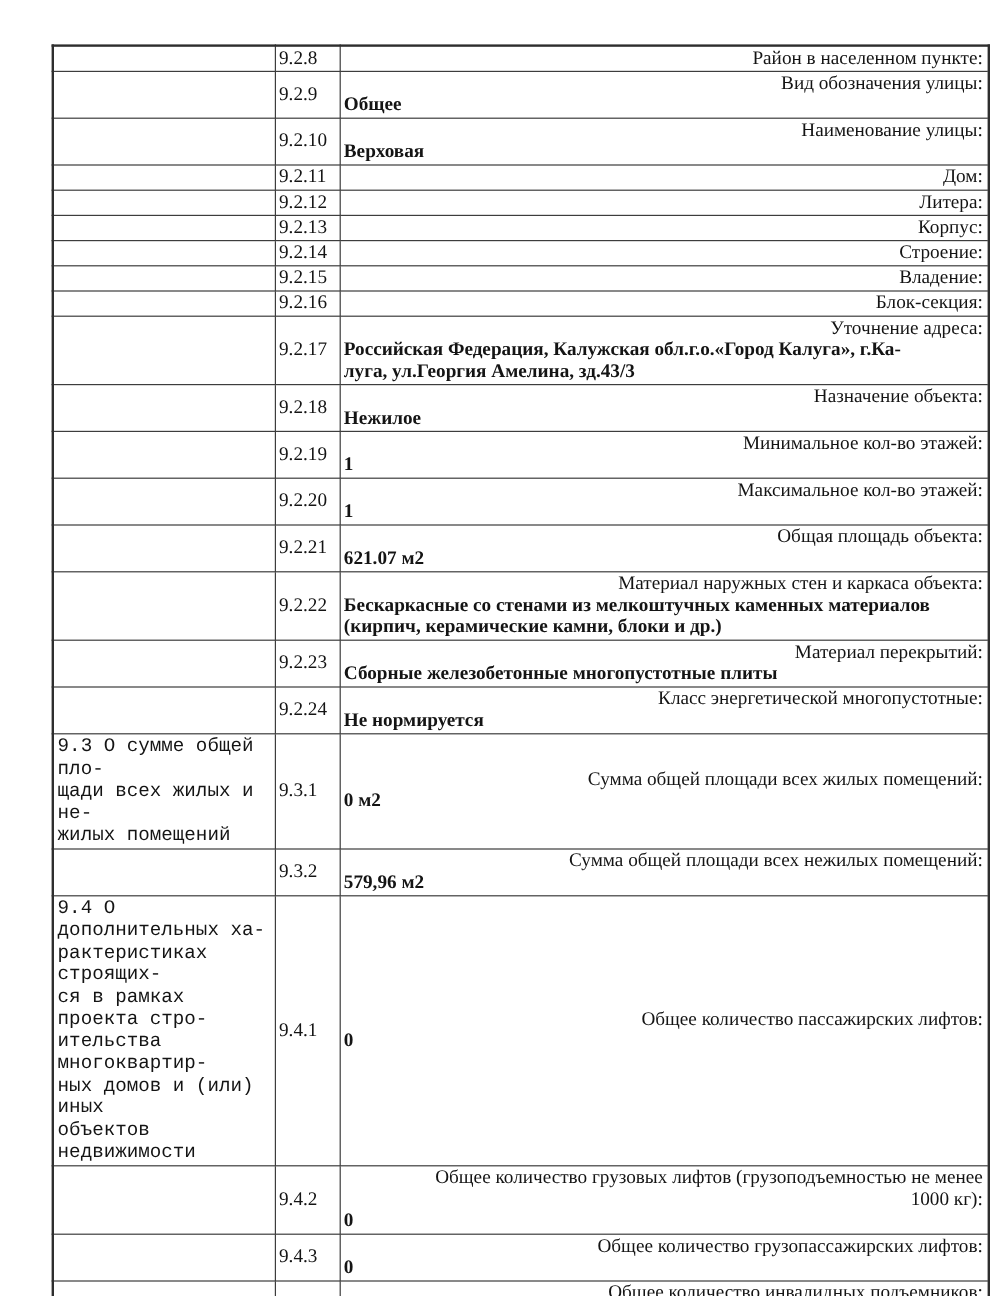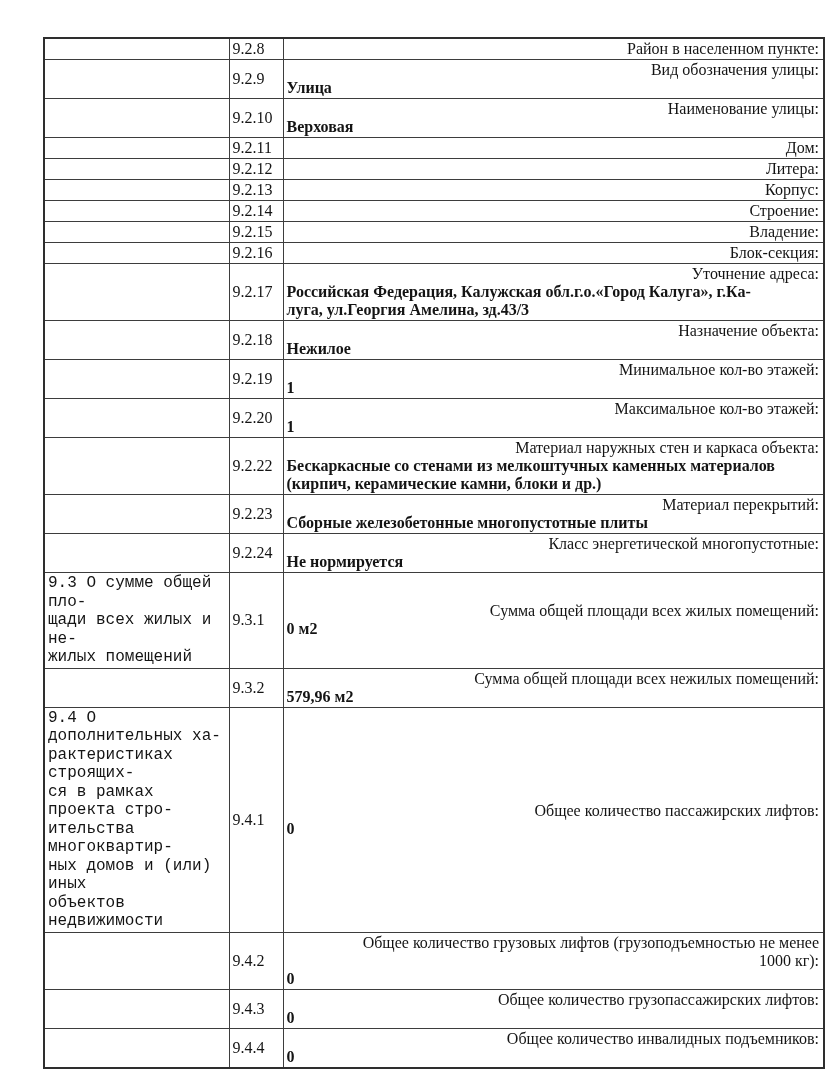--- a/index.html
+++ b/index.html
@@ -62,21 +62,21 @@
         <td class="col-num"><span>9.2.8</span></td>
         <td class="col-content">
           <div class="row-label">Район в населенном пункте:</div>
         </td>
       </tr>
       <tr>
         <td class="col-section"></td>
         <td class="col-num"><span>9.2.9</span></td>
         <td class="col-content">
           <div class="row-label">Вид обозначения улицы:</div>
-          <div class="row-value">Улица</div>
+          <div class="row-value">Общее</div>
         </td>
       </tr>
       <tr>
         <td class="col-section"></td>
         <td class="col-num"><span>9.2.10</span></td>
         <td class="col-content">
           <div class="row-label">Наименование улицы:</div>
           <div class="row-value">Верховая</div>
         </td>
       </tr>
@@ -146,20 +146,28 @@
           <div class="row-label">Минимальное кол-во этажей:</div>
           <div class="row-value">1</div>
         </td>
       </tr>
       <tr>
         <td class="col-section"></td>
         <td class="col-num"><span>9.2.20</span></td>
         <td class="col-content">
           <div class="row-label">Максимальное кол-во этажей:</div>
           <div class="row-value">1</div>
+        </td>
+      </tr>
+      <tr>
+        <td class="col-section"></td>
+        <td class="col-num"><span>9.2.21</span></td>
+        <td class="col-content">
+          <div class="row-label">Общая площадь объекта:</div>
+          <div class="row-value">621.07 м2</div>
         </td>
       </tr>
       <tr>
         <td class="col-section"></td>
         <td class="col-num"><span>9.2.22</span></td>
         <td class="col-content">
           <div class="row-label">Материал наружных стен и каркаса объекта:</div>
           <div class="row-value">Бескаркасные со стенами из мелкоштучных каменных материалов
 (кирпич, керамические камни, блоки и др.)</div>
         </td>

